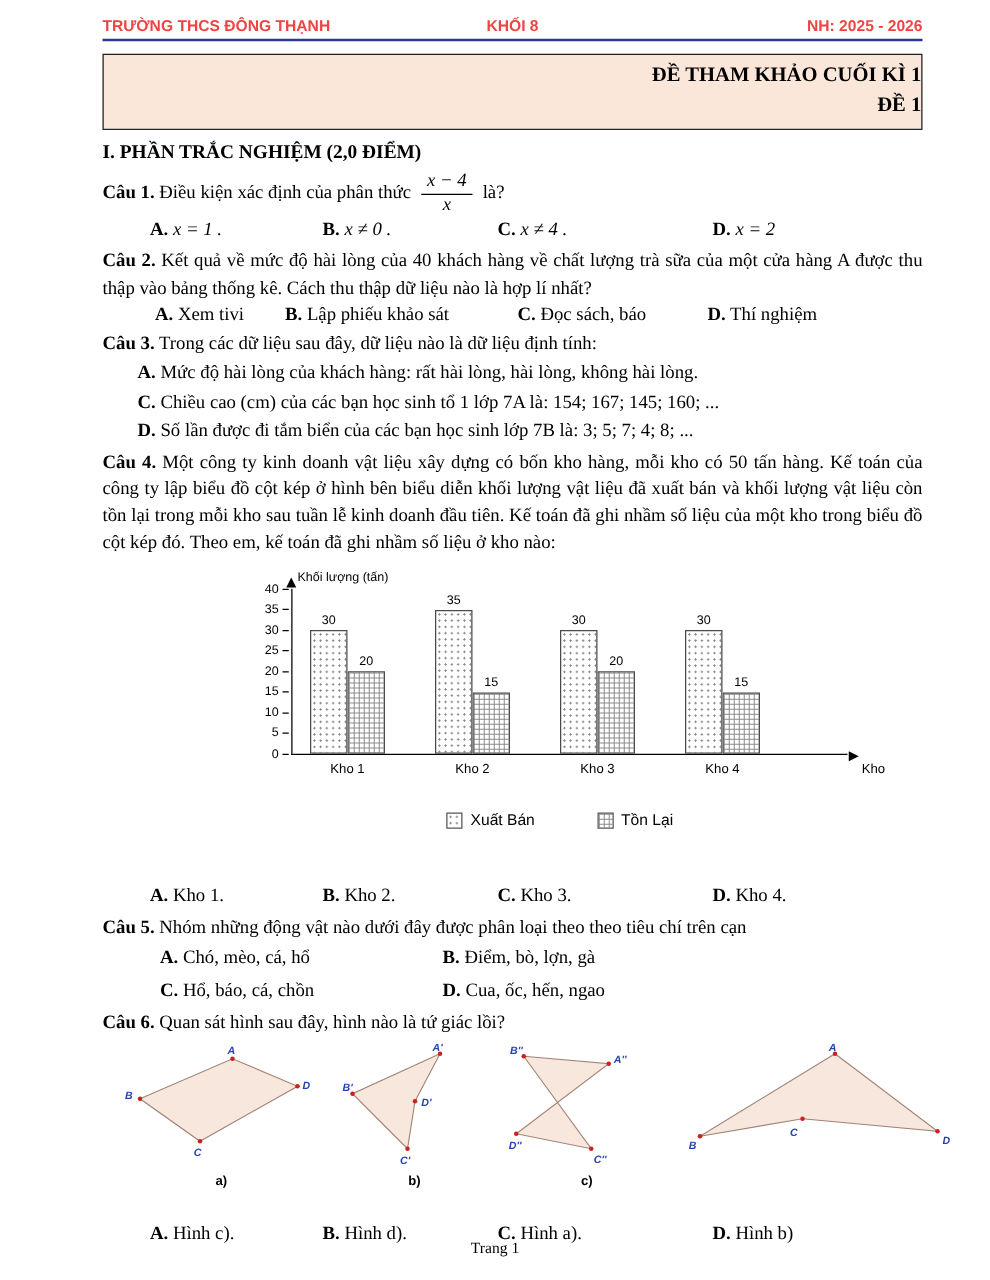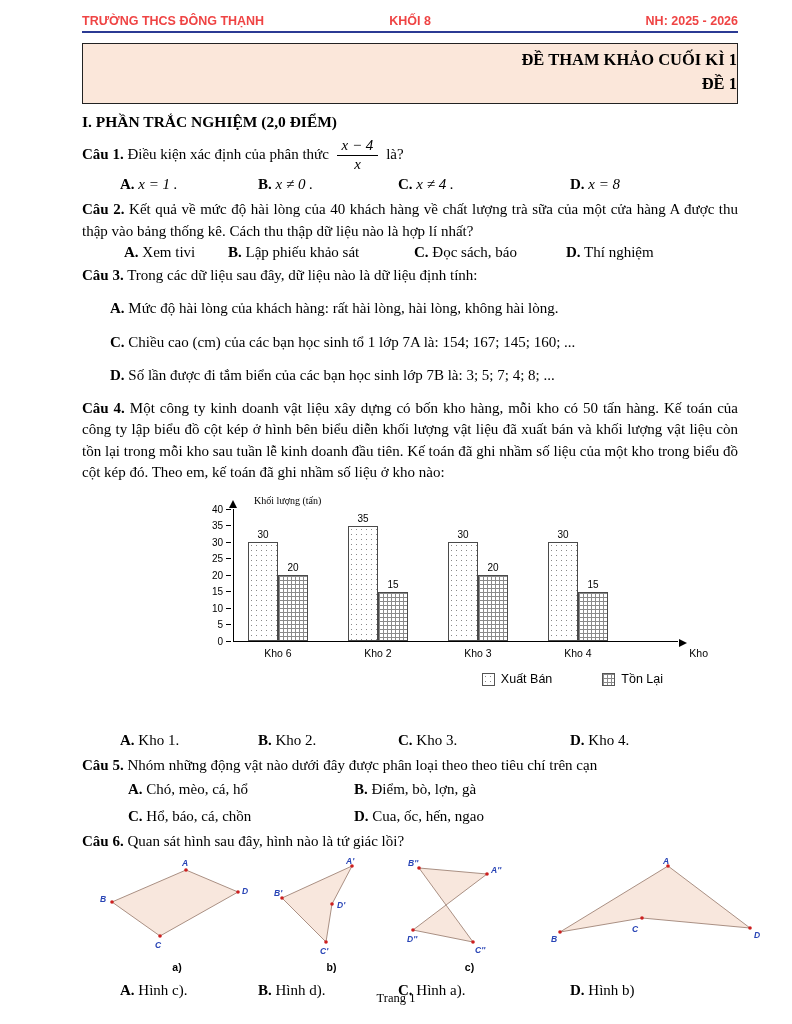--- a/index.html
+++ b/index.html
@@ -31,48 +31,48 @@
   .opt-row4 .opt:nth-child(1){width:138px;}
   .opt-row4 .opt:nth-child(2){width:140px;}
   .opt-row4 .opt:nth-child(3){width:172px;}
 
   .q2-opts{display:flex;padding-left:42px;margin:2px 0 4px;}
   .q2-opts .opt:nth-child(1){width:104px;}
   .q2-opts .opt:nth-child(2){width:186px;}
   .q2-opts .opt:nth-child(3){width:152px;}
 
   .opt-lines{padding-left:28px;}
-  .opt-line{margin:12px 0;text-align:justify;line-height:1.42;}
+  .opt-line{margin:2px 0;text-align:justify;line-height:1.42;}
 
   .opt-2col{display:grid;grid-template-columns:216px auto;padding-left:46px;row-gap:5px;margin:4px 0 6px;gap:10px;}
 
   .opt b{font-weight:bold;}
 
   
   .chart{position:relative;margin:26px 0 0 151px;width:470px;font-family:"Liberation Sans",sans-serif;}
   .plot{position:relative;width:430px;height:132px;border-left:1.5px solid #000;border-bottom:1.5px solid #000;
         display:flex;align-items:flex-end;padding-left:14px;box-sizing:content-box;}
   .y-arrow{position:absolute;top:-9px;left:-5.2px;width:0;height:0;
            border-left:4.5px solid transparent;border-right:4.5px solid transparent;border-bottom:8px solid #000;}
   .x-arrow{position:absolute;right:-9px;bottom:-5.2px;width:0;height:0;
            border-top:4.5px solid transparent;border-bottom:4.5px solid transparent;border-left:8px solid #000;}
-  .ylab{position:absolute;top:-14px;left:20px;font-size:10px;color:#000;white-space:nowrap;font-family:Liberation Serif, serif;}
+  .ylab{position:absolute;top:-14px;left:4px;font-size:10px;color:#000;white-space:nowrap;}
   .xlab{position:absolute;right:-30px;top:calc(100% + 6px);font-size:10.5px;}
   .ytick{position:absolute;left:-39px;width:36px;display:flex;justify-content:flex-end;align-items:center;
          transform:translateY(50%);height:12px;}
   .ytick .tl{font-size:10px;margin-right:3px;}
   .ytick .tm{width:5px;height:1px;background:#000;}
   .bar-group{display:flex;align-items:flex-end;margin-right:40px;position:relative;}
   .bar{width:30px;position:relative;border:1px solid #4a4a4a;box-sizing:border-box;}
   .bar-value{position:absolute;top:-14px;left:50%;transform:translateX(-50%);font-size:10px;}
   .cat-label{position:absolute;top:calc(100% + 6px);left:50%;transform:translateX(-50%);font-size:10.5px;white-space:nowrap;}
   .pat-dots{background-color:#fff;background-image:radial-gradient(#8a8a8a 0.9px,transparent 1px);background-size:5px 5px;}
   .pat-grid{background-color:#fff;background-image:linear-gradient(#8a8a8a 1px,transparent 1px),
             linear-gradient(90deg,#8a8a8a 1px,transparent 1px);background-size:4px 4px;}
-  .chart-legend{width:430px;display:flex;justify-content:flex-end;gap:50px;margin-top:30px;font-size:12.5px;}
+  .chart-legend{width:430px;display:flex;justify-content:center;gap:50px;margin-top:45px;font-size:12.5px;}
   .legend-item{display:flex;align-items:center;}
   .legend-swatch{display:inline-block;width:11px;height:11px;border:1px solid #555;margin-right:6px;}
 
   .after-chart{margin-top:46px;}
 
   
   .figures{display:flex;align-items:flex-start;gap:18px;padding-left:16px;margin-top:6px;}
   .figblock{text-align:center;}
   .figcap{font-size:10.5px;font-weight:bold;margin-top:1px;font-family:"Liberation Sans",sans-serif;}
   .quad{fill:#f8e7dd;stroke:#a08577;stroke-width:0.9;}
@@ -103,21 +103,21 @@
   <p class="q">
     <b class="qlabel">Câu 1.</b>
     <span>Điều kiện xác định của phân thức</span>
     <span class="frac"><span class="fnum math">x − 4</span><span class="fden math">x</span></span>
     <span>là?</span>
   </p>
   <div class="opt-row4">
     <span class="opt"><b>A.</b> <span class="math">x = 1 .</span></span>
     <span class="opt"><b>B.</b> <span class="math">x ≠ 0 .</span></span>
     <span class="opt"><b>C.</b> <span class="math">x ≠ 4 .</span></span>
-    <span class="opt"><b>D.</b> <span class="math">x = 8</span></span>
+    <span class="opt"><b>D.</b> <span class="math">x = 2</span></span>
   </div>
 
   <p class="q">
     <b class="qlabel">Câu 2.</b>
     <span>Kết quả về mức độ hài lòng của 40 khách hàng về chất lượng trà sữa của một cửa hàng A được thu thập vào bảng thống kê. Cách thu thập dữ liệu nào là hợp lí nhất?</span>
   </p>
   <div class="q2-opts">
     <span class="opt"><b>A.</b> <span>Xem tivi</span></span>
     <span class="opt"><b>B.</b> <span>Lập phiếu khảo sát</span></span>
     <span class="opt"><b>C.</b> <span>Đọc sách, báo</span></span>
@@ -181,21 +181,21 @@
           <span class="tl">40</span>
           <span class="tm"></span>
         </div>
         <div class="bar-group">
           <div class="bar pat-dots" style="height: 99px;">
             <span class="bar-value">30</span>
           </div>
           <div class="bar pat-grid" style="height: 66px;">
             <span class="bar-value">20</span>
           </div>
-          <span class="cat-label">Kho 6</span>
+          <span class="cat-label">Kho 1</span>
         </div>
         <div class="bar-group">
           <div class="bar pat-dots" style="height: 115.5px;">
             <span class="bar-value">35</span>
           </div>
           <div class="bar pat-grid" style="height: 49.5px;">
             <span class="bar-value">15</span>
           </div>
           <span class="cat-label">Kho 2</span>
         </div>
@@ -308,21 +308,21 @@
           <circle class="pt" cx="200" cy="70" r="1.8"></circle>
         <text class="vlabel" x="113" y="6">A</text>
         <text class="vlabel" x="1" y="84">B</text>
         <text class="vlabel" x="82" y="74">C</text>
         <text class="vlabel" x="204" y="80">D</text>
       </svg>
       <div class="figcap"></div>
     </div>
   </div>
 
-  <div class="opt-row4" style="margin-top:9px;">
+  <div class="opt-row4" style="margin-top:28px;">
     <span class="opt"><b>A.</b> <span>Hình c).</span></span>
     <span class="opt"><b>B.</b> <span>Hình d).</span></span>
     <span class="opt"><b>C.</b> <span>Hình a).</span></span>
     <span class="opt"><b>D.</b> <span>Hình b)</span></span>
   </div>
 
   <div class="footer">Trang 1</div>
 
 </div>
 

